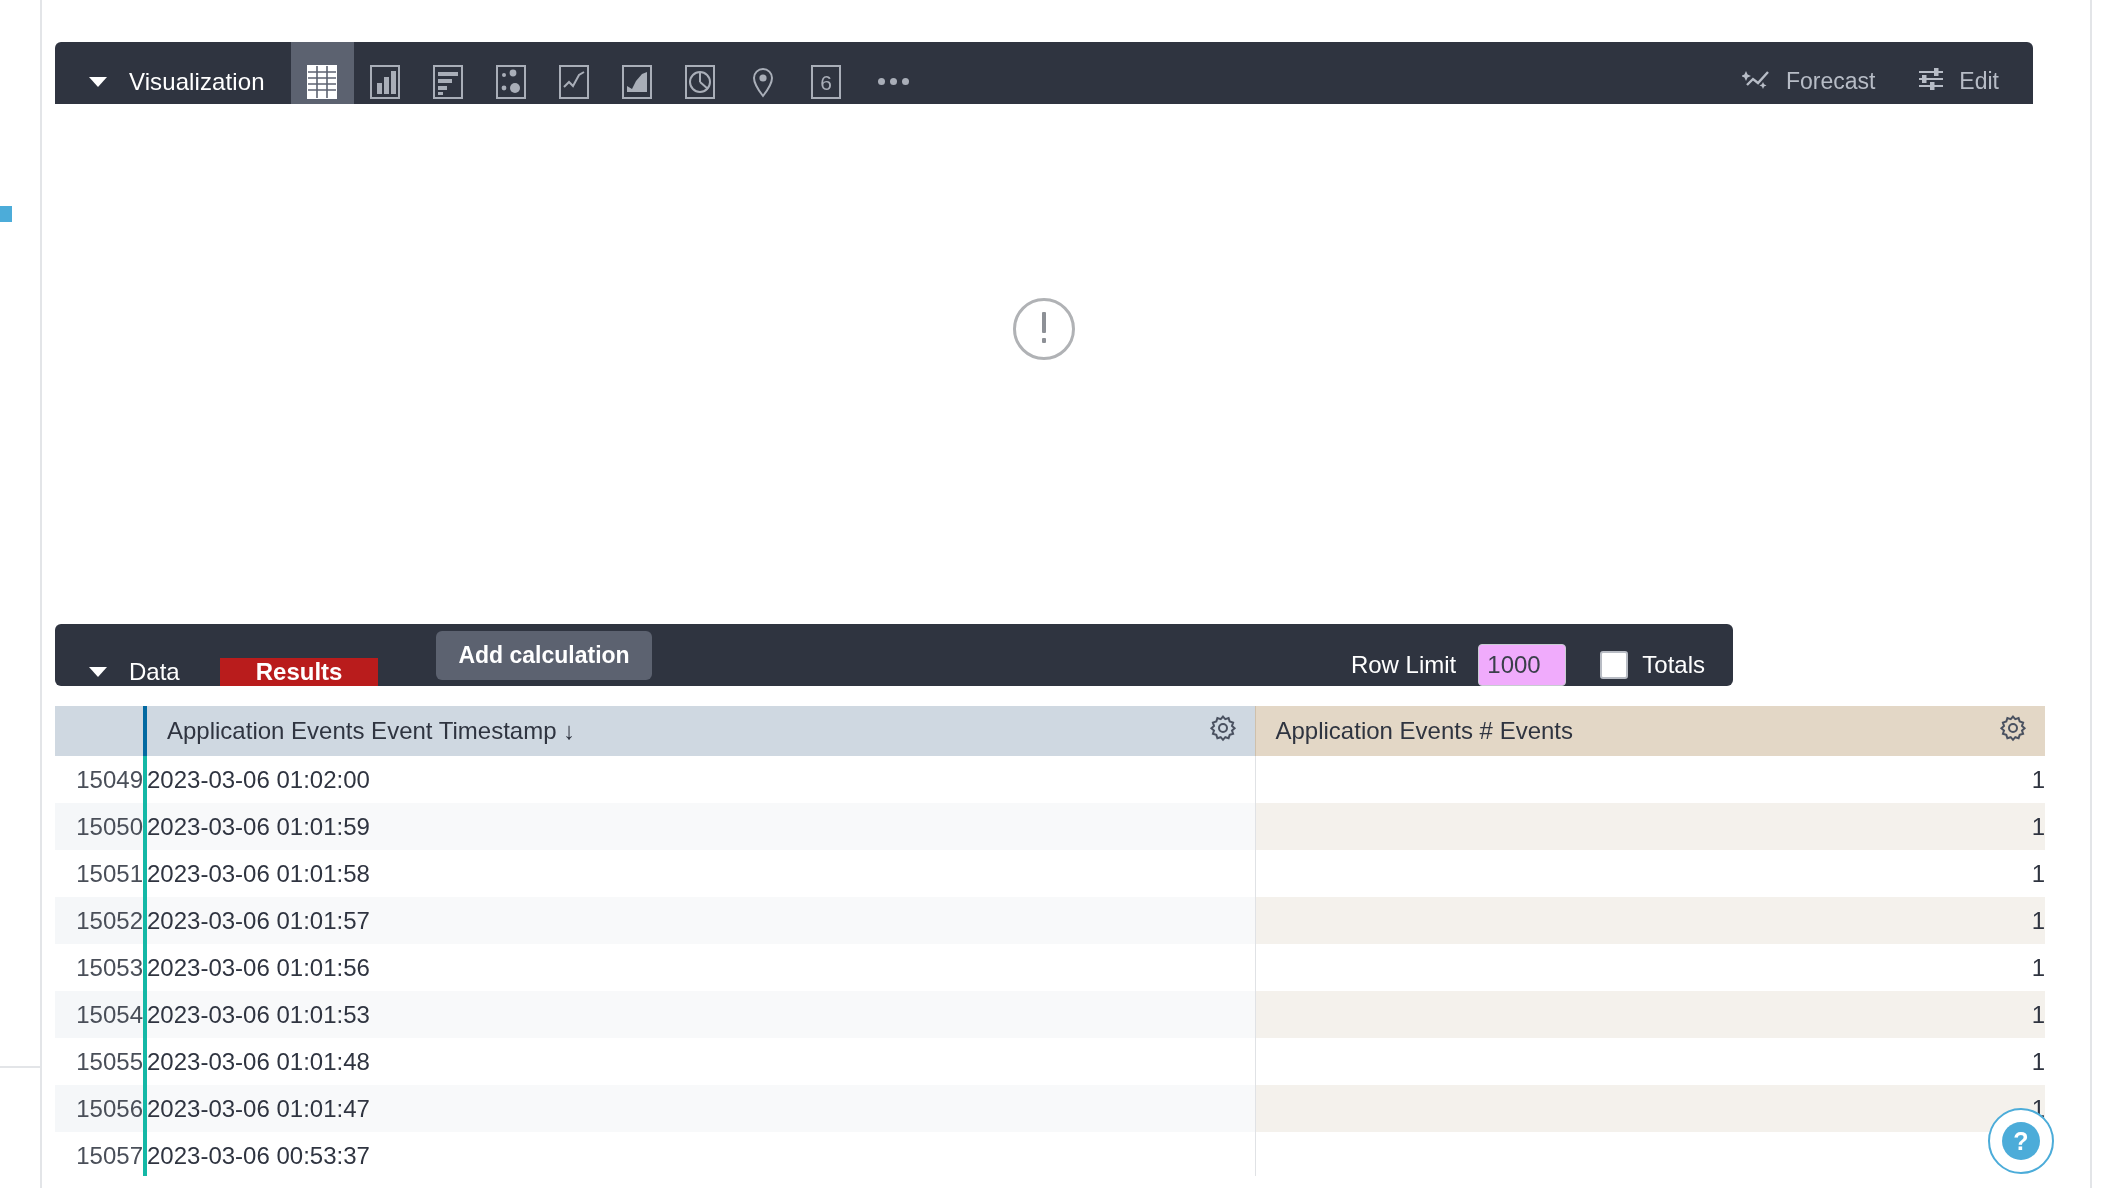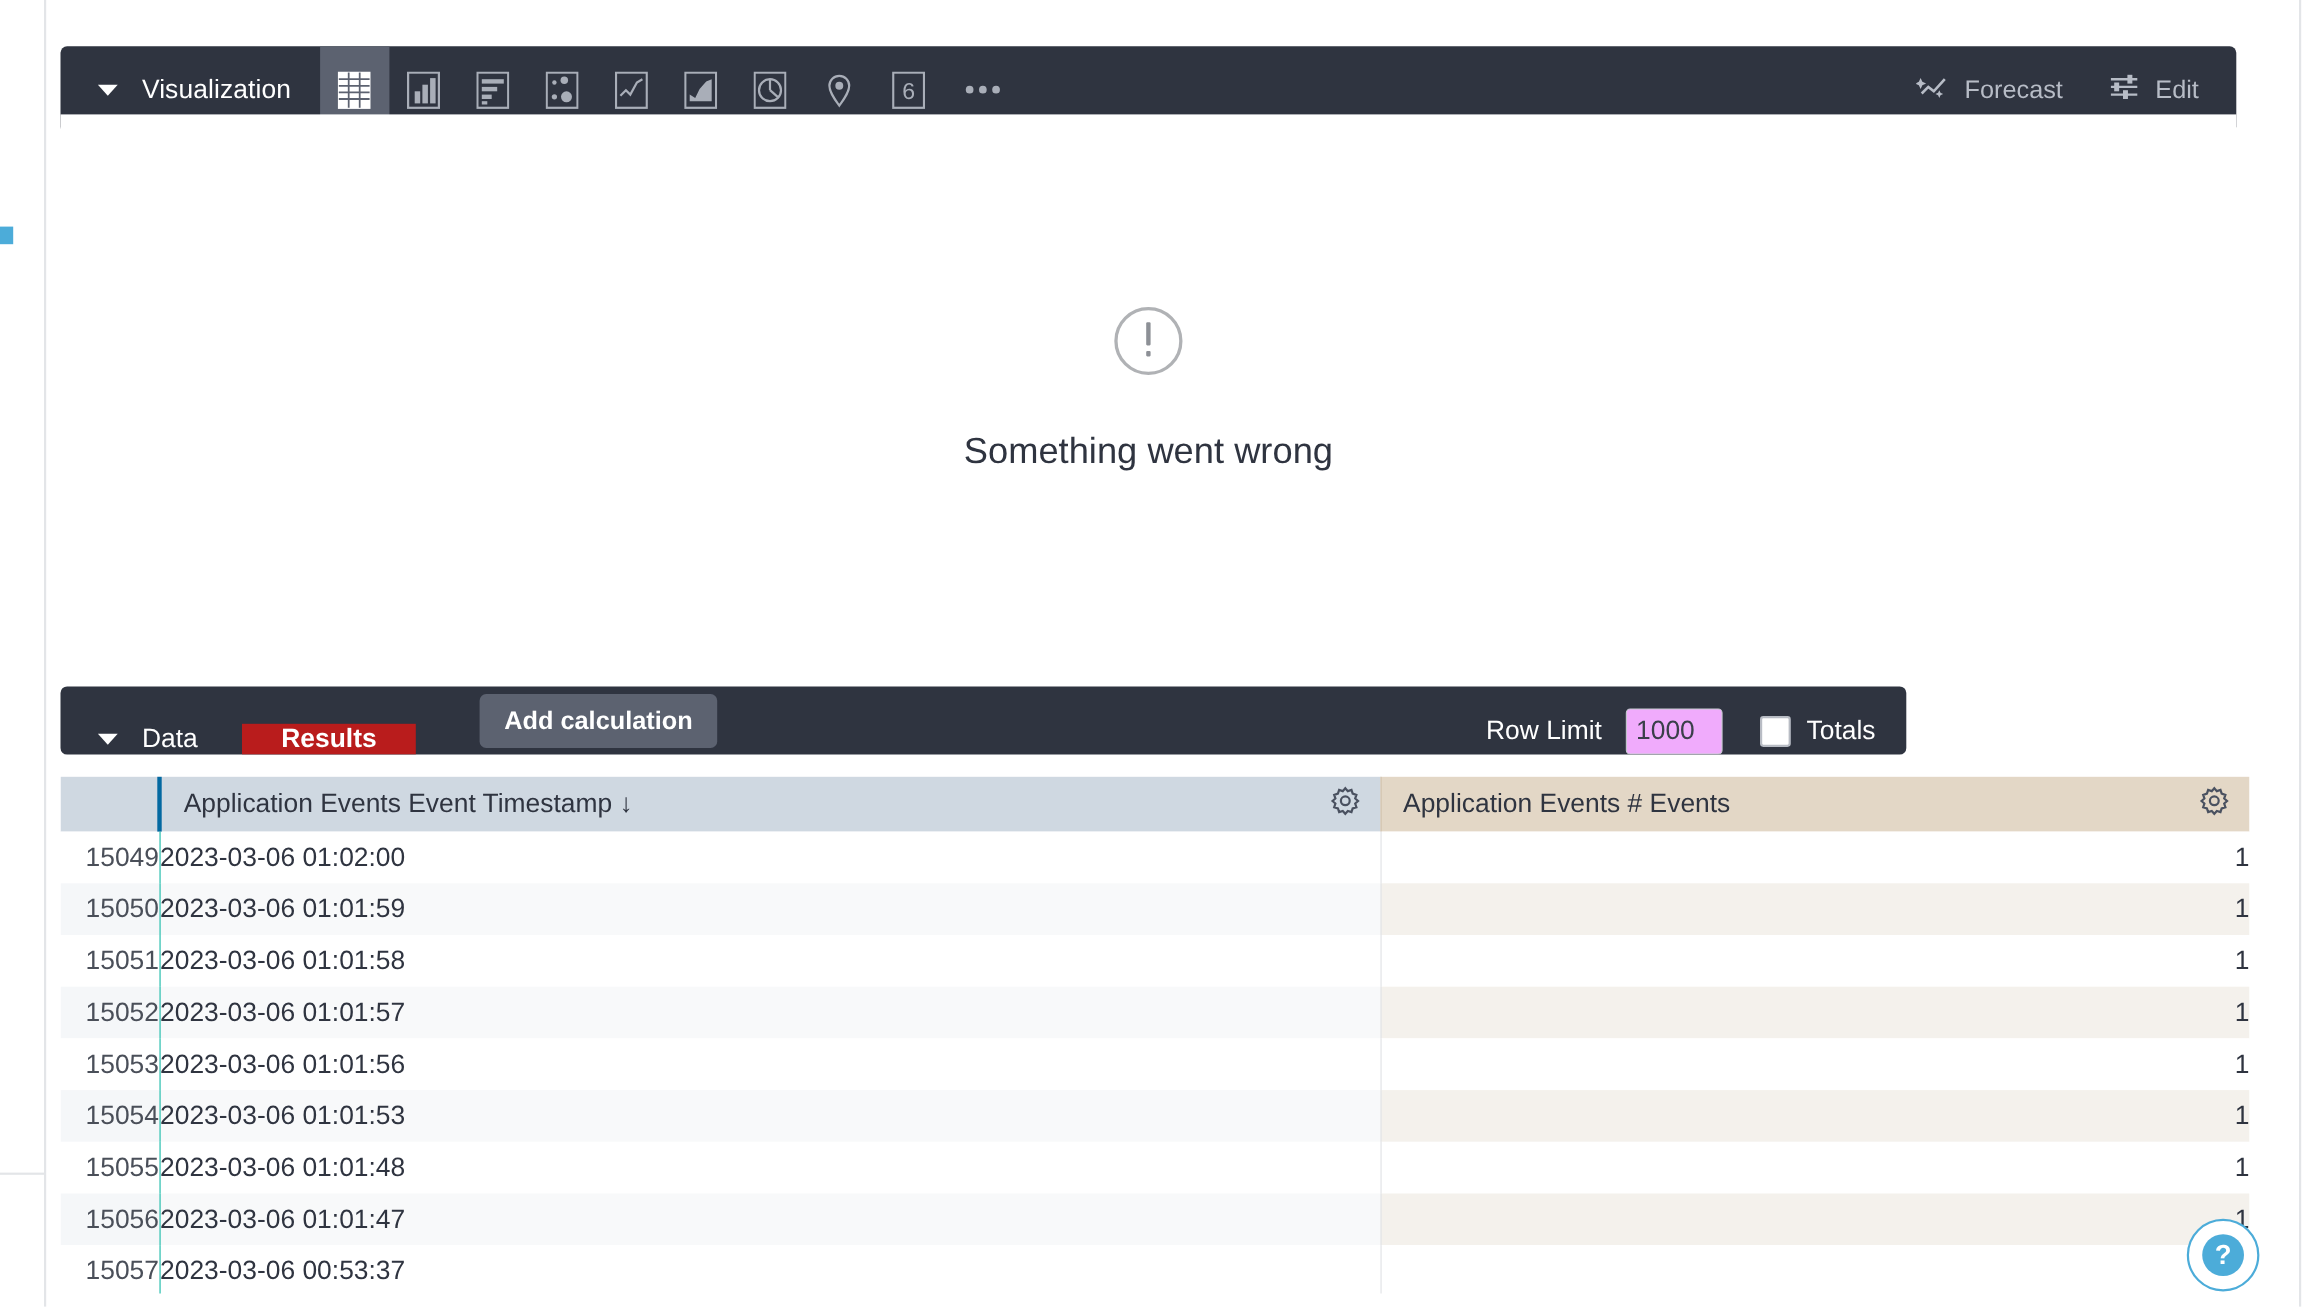--- a/index.html
+++ b/index.html
@@ -240,21 +240,21 @@
     white-space: nowrap;
   }
   td.c-idx {
     text-align: right;
     padding-right: 14px;
     color: #4a4f59;
     background: #ffffff;
   }
   td.c-ts {
     padding-left: 20px;
-    border-left: 1px solid #14b8a6;
+    border-left: 4px solid #14b8a6;
     background: #ffffff;
   }
   td.c-val {
     text-align: right;
     padding-right: 46px;
     border-left: 1px solid #e0e2e5;
     background: #ffffff;
   }
   tbody tr.alt td.c-idx { background: #f5f7f9; }
   tbody tr.alt td.c-ts  { background: #f8f9fa; }
@@ -434,21 +434,20 @@
           </svg>
         </span>
         <span>Edit</span>
       </div>
     </div>
 
   </div>
 
   <div class="error-area">
     <div class="error-icon"></div>
-    <div class="error-text">Something went wrong</div>
   </div>
 
   <div class="data-bar">
     <div class="data-title">
       <span class="caret"></span>
       <span>Data</span>
     </div>
 
     <div class="tab-results">
       <span>Results</span>

